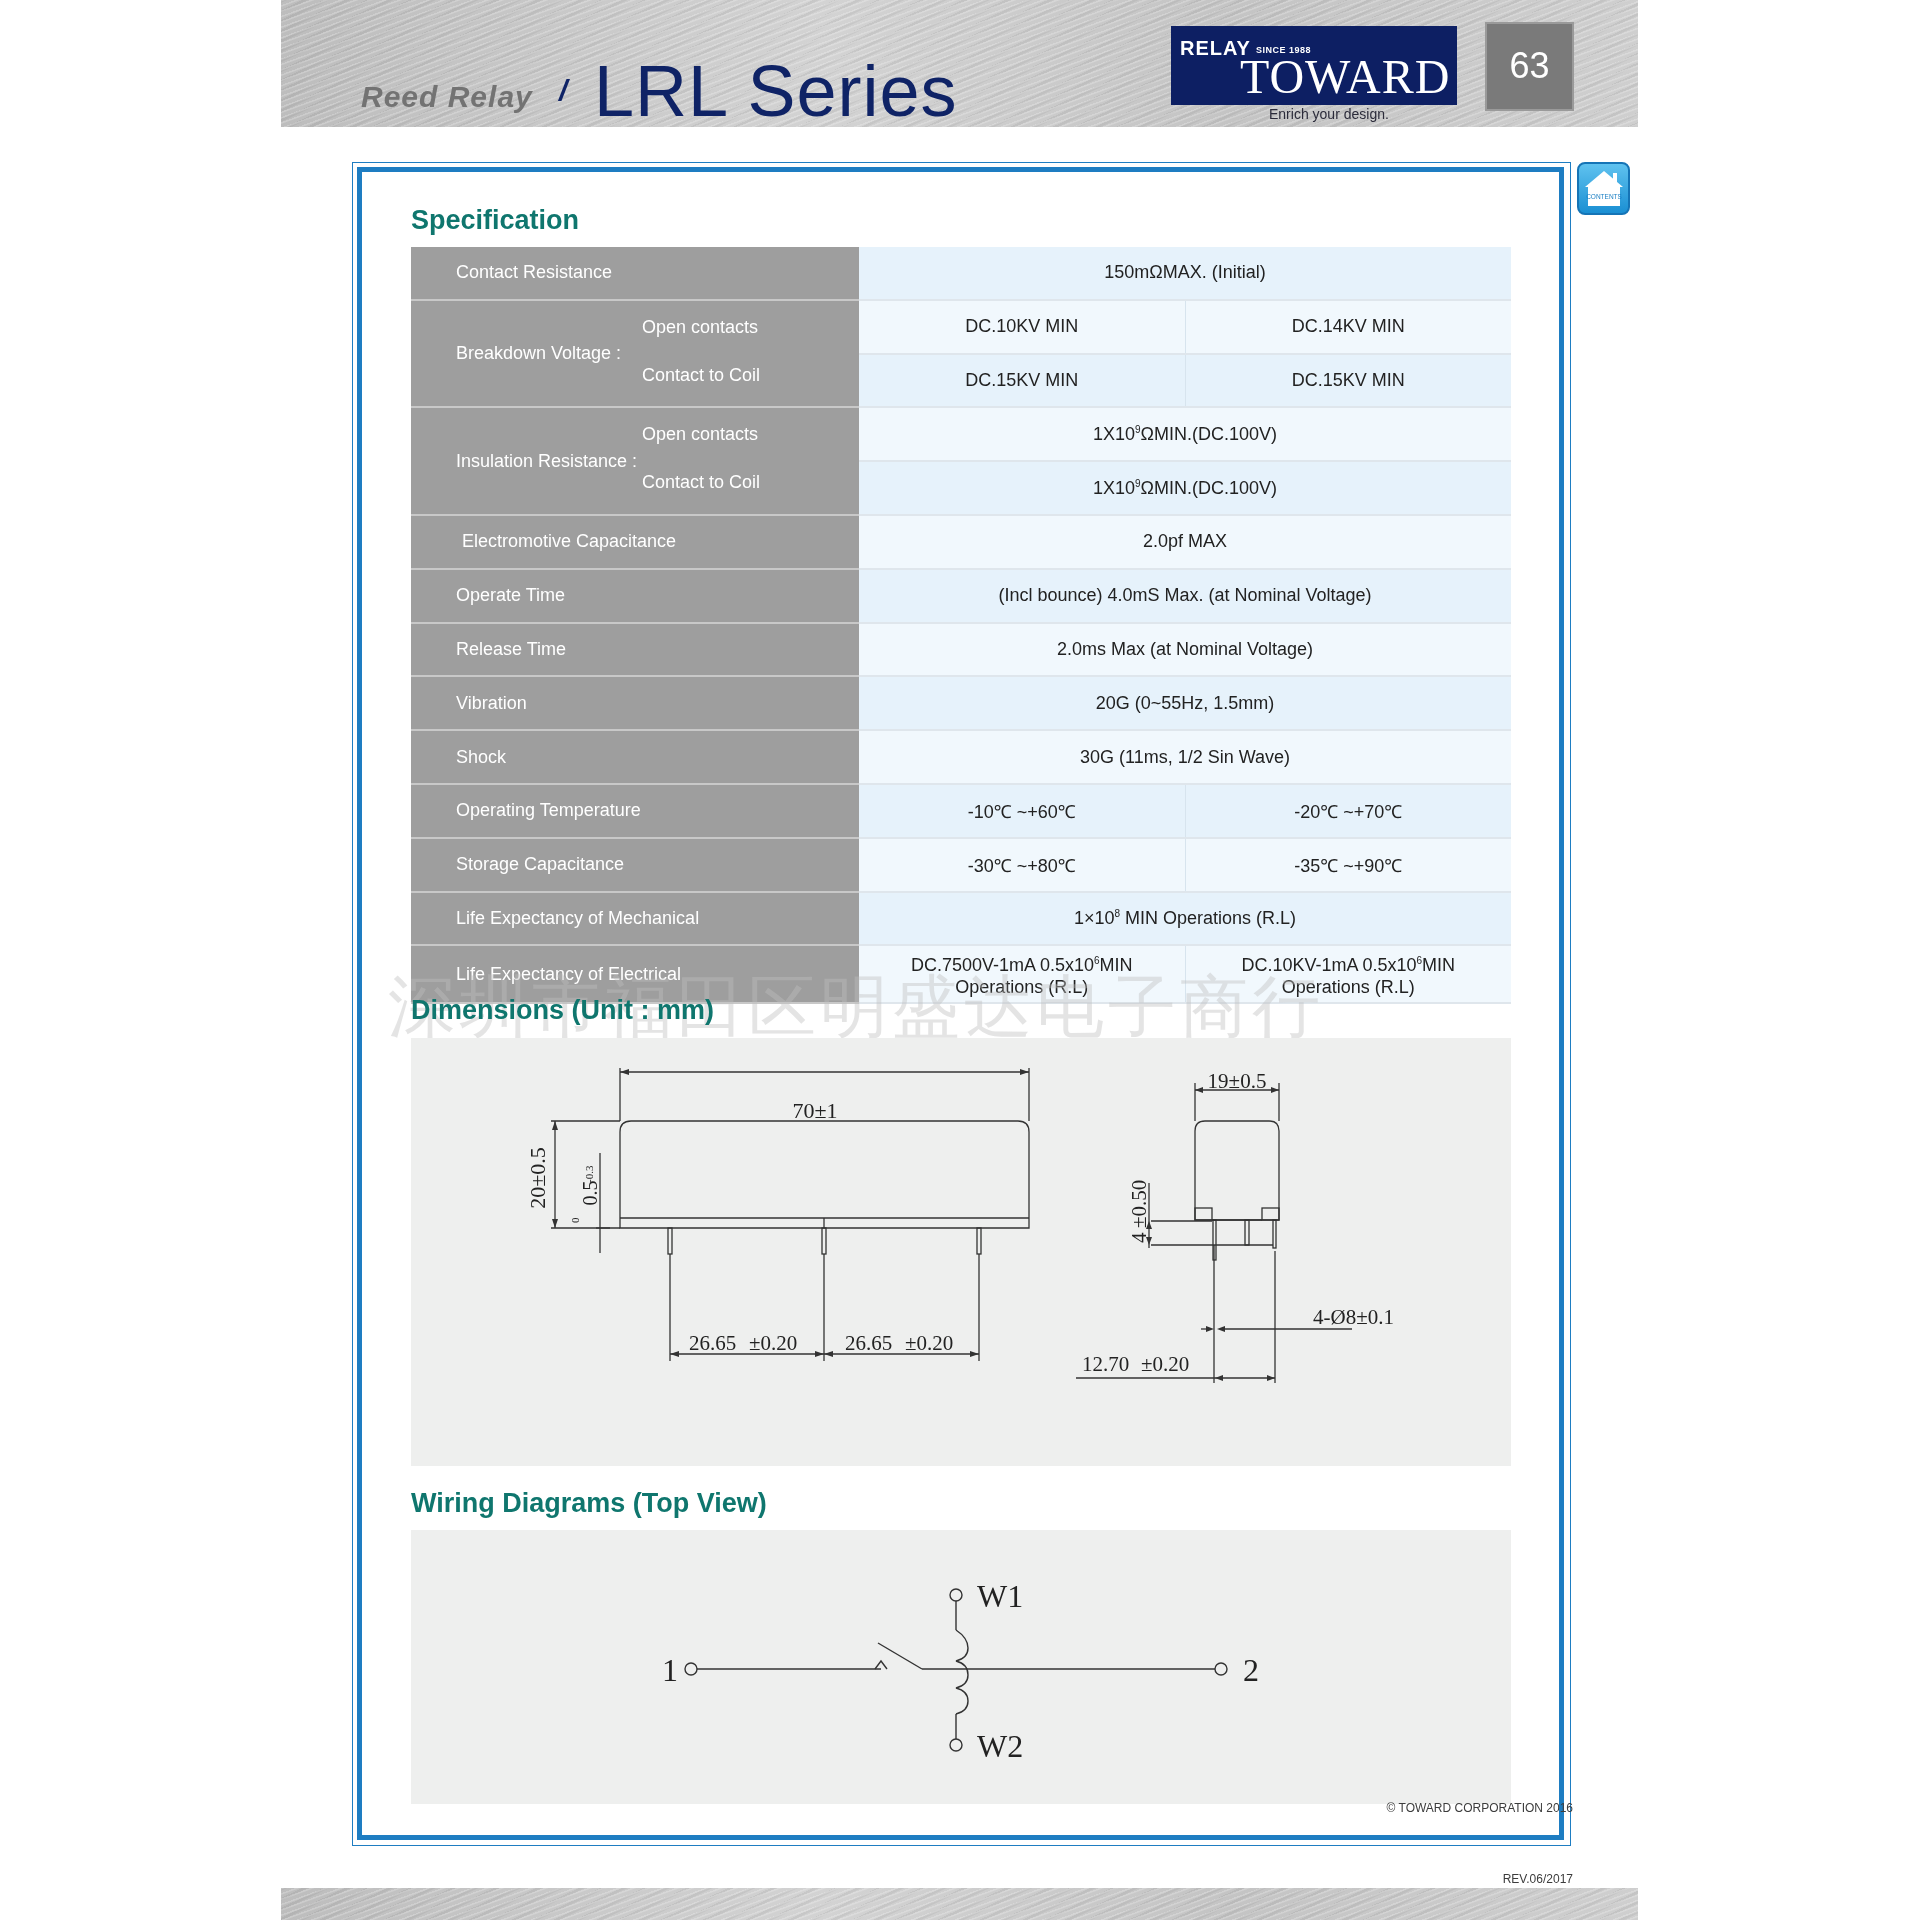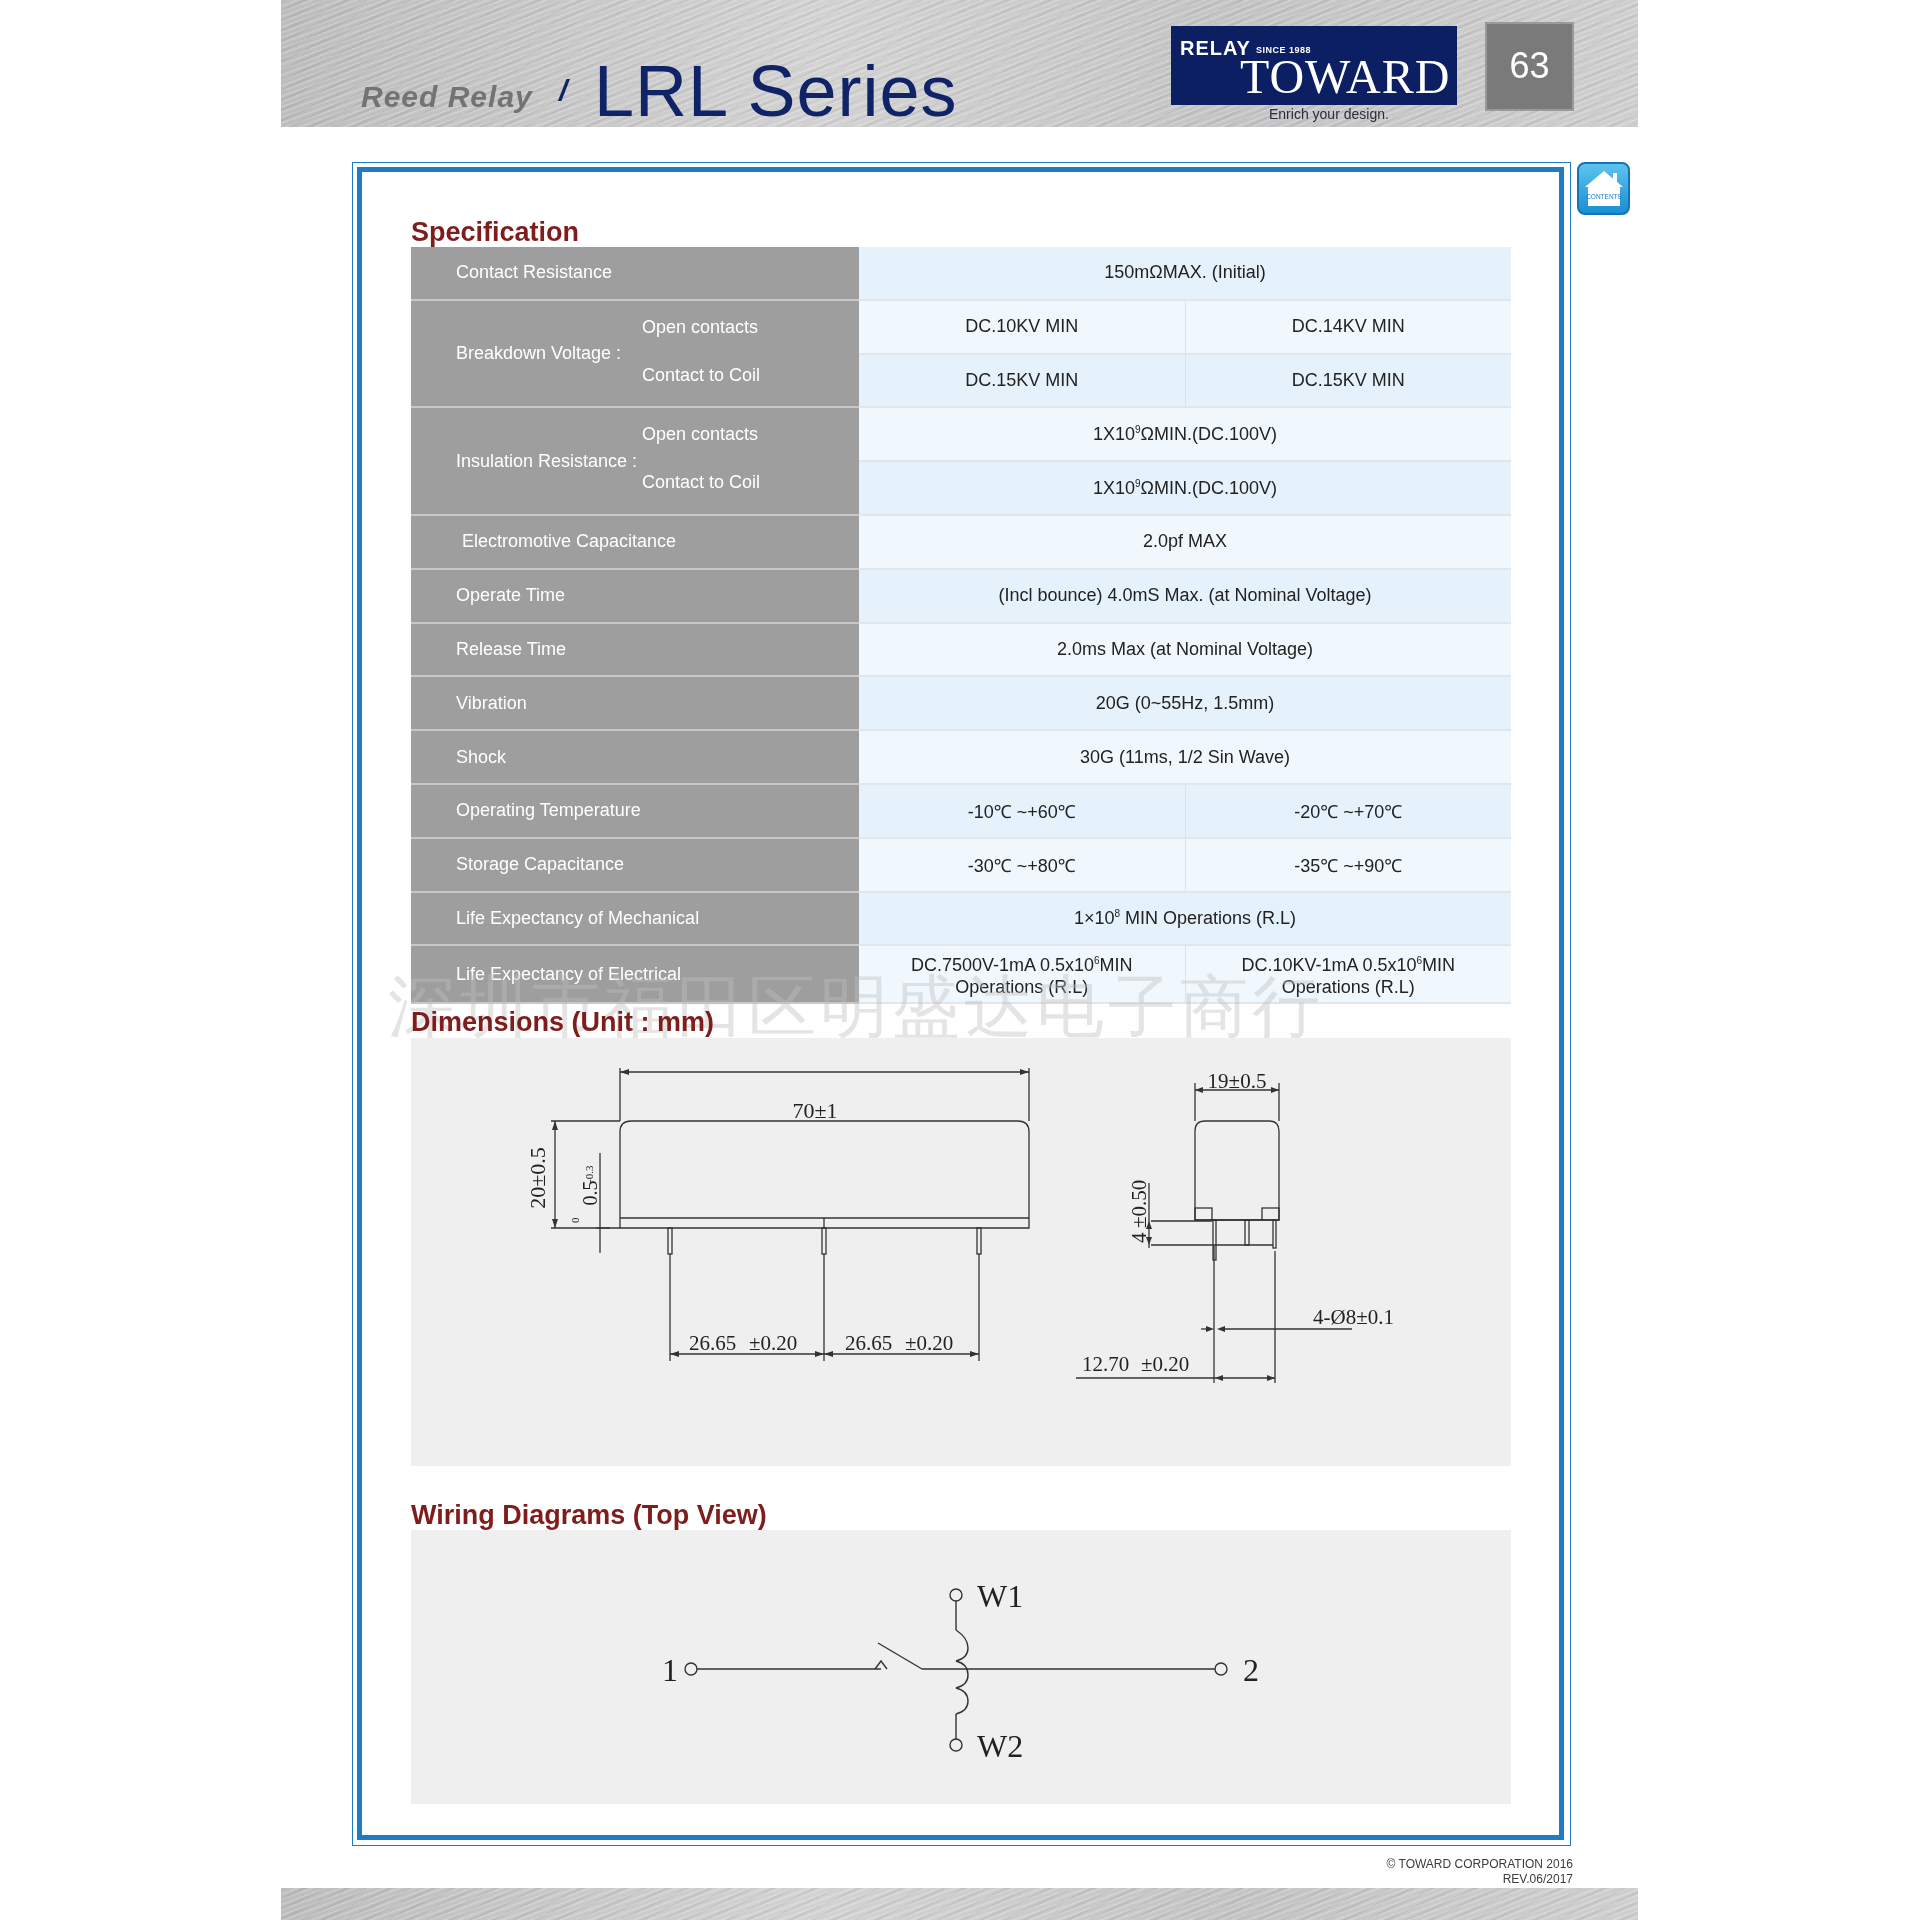--- a/index.html
+++ b/index.html
@@ -20,39 +20,39 @@
   #logo-relay { left:1180px; top:37px; font-size:20px; font-weight:bold; color:#ffffff; letter-spacing:1px; }
   #logo-since { left:1256px; top:45px; font-size:9px; font-weight:bold; color:#ffffff; letter-spacing:0.5px; }
   #logo-toward { left:1240px; top:52px; font-size:48px; font-family:"Liberation Serif", serif; color:#ffffff; letter-spacing:1px; line-height:50px; }
   #tagline { left:1269px; top:106px; font-size:14px; color:#2b2b3a; }
   #page-num-box { left:1485px; top:22px; width:89px; height:89px; background:#7a7a7a; border:2px solid #9a9a9a; box-sizing:border-box; }
   #page-num { left:1485px; top:45px; width:89px; text-align:center; font-size:36px; color:#ffffff; }
   #contents-btn { left:1577px; top:162px; width:53px; height:53px; border-radius:8px; background:linear-gradient(#5fc2ef, #1a8fd3); border:2px solid #1574b6; box-sizing:border-box; cursor:pointer; }
   #contents-btn svg { position:absolute; left:4px; top:3px; }
   #frame-outer { left:352px; top:162px; width:1219px; height:1684px; border:1px solid #1e7dc2; box-sizing:border-box; }
   #frame-inner { left:357px; top:167px; width:1207px; height:1673px; border:5px solid #1e7dc2; box-sizing:border-box; }
-  .section-title { font-size:27px; font-weight:bold; color:#7f1d1d;margin-top:12px; }
+  .section-title { font-size:27px; font-weight:bold; color:#0f766e; }
   #spec-title { left:411px; top:205px; }
   #dim-title { left:411px; top:995px; }
   #wiring-title { left:411px; top:1488px; }
   table#spec { position:absolute; left:411px; top:247px; width:1100px; border-collapse:collapse; table-layout:fixed; font-size:18px; }
   #spec td { height:51.8px; padding:0; border-bottom:2px solid #dfe6ec; vertical-align:middle; }
   #spec td.lbl { background:#9e9e9e; color:#ffffff; padding-left:45px; border-bottom:2px solid #c8c8c8; position:relative; }
   #spec td.val { color:#222; text-align:center; }
   #spec td.val.split-l { border-right:1px solid #d7e4ee;margin-left:29px; }
   #spec tr:nth-child(odd) td.val { background:#e6f2fb; }
   #spec tr:nth-child(even) td.val { background:#f1f8fd; }
   .sub { position:absolute; left:231px; color:#ffffff; }
   sup { font-size:10px; }
   #last-row td { height:56px; line-height:22px; }
   #dim-panel { left:411px; top:1038px; width:1100px; height:428px; background:#eeefee; }
   #wiring-panel { left:411px; top:1530px; width:1100px; height:274px; background:#eeefee; }
   .cad text { font-family:"Liberation Serif", serif; fill:#222; }
   #watermark { left:388px; top:962px; font-size:68px; color:rgba(190,190,190,0.42); letter-spacing:4px; white-space:nowrap; font-family:Liberation Mono, monospace; pointer-events:none; }
-  #footer-copy { left:1280px; top:1857px; width:293px; text-align:right; font-size:12px; color:#3c3c3c; }
+  #footer-copy { left:1280px; top:1801px; width:293px; text-align:right; font-size:12px; color:#3c3c3c; }
   #footer-rev { left:1280px; top:1872px; width:293px; text-align:right; font-size:12px; color:#3c3c3c; }
   #bottom-band { left:281px; top:1888px; width:1357px; height:32px; }
 </style>
 </head>
 <body>
 
 <div id="header" class="abs brushed"></div>
 <div id="subtitle" class="abs">Reed Relay</div>
 <div id="slash" class="abs">/</div>
 <div id="series-title" class="abs">LRL Series</div>

